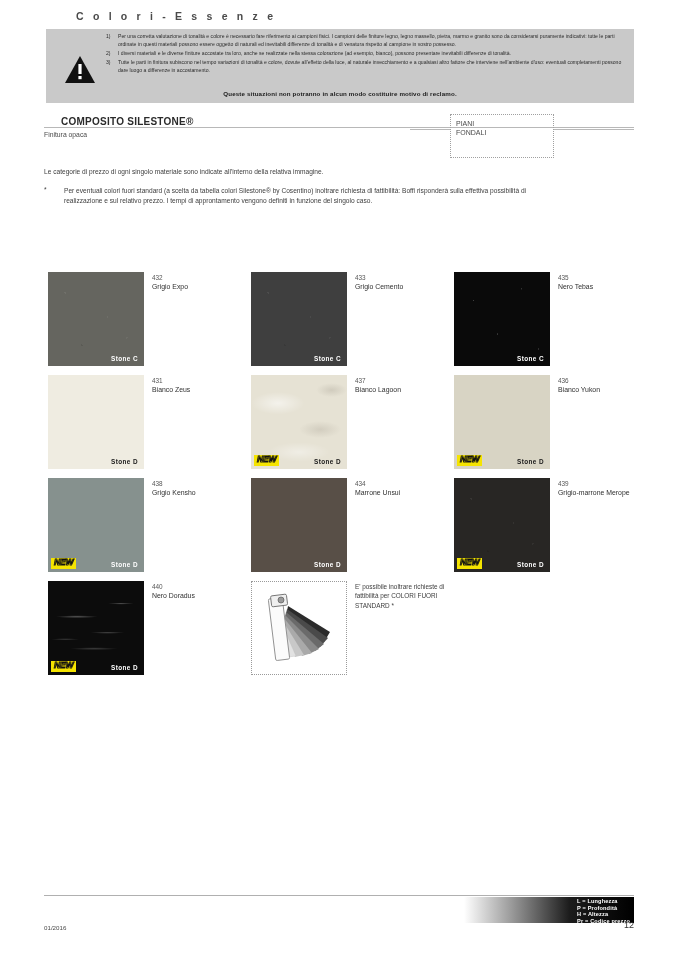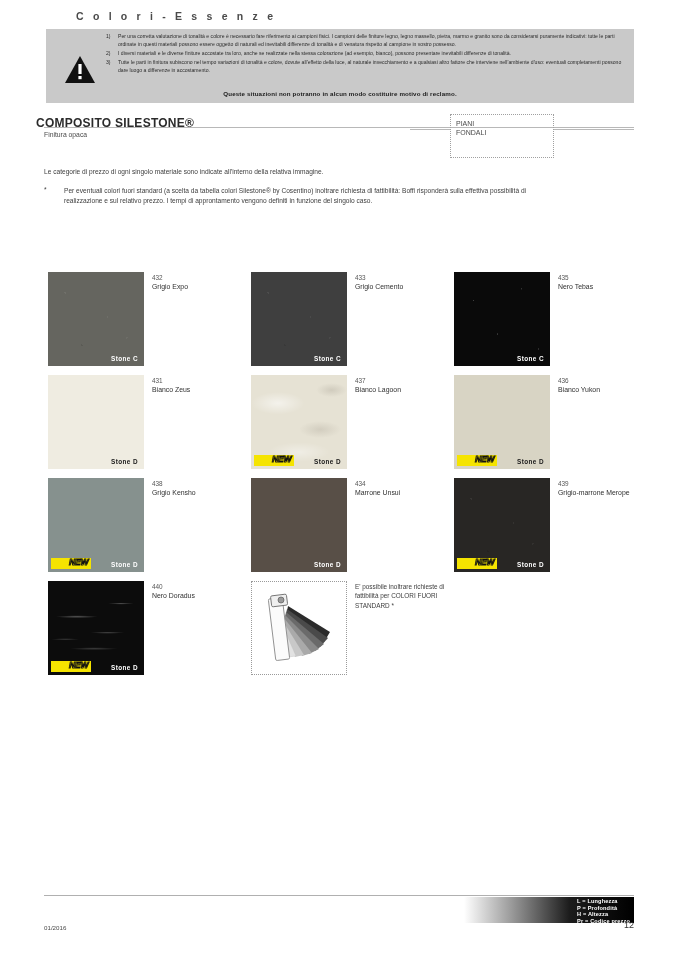--- a/index.html
+++ b/index.html
@@ -38,22 +38,22 @@
   .warn-text { flex:1; }
   .warning-footer {
     position:absolute; left:46px; top:90px; width:588px;
     text-align:center;
     font-size:6.2px; font-weight:bold; color:#1a1a1a;
     letter-spacing:0.15px;
   }
 
   
   .section-title {
-    position:absolute; left:36px; top:116px;
-    font-size:12px; font-weight:bold; color:#2b2b2b;
+    position:absolute; left:61px; top:116px;
+    font-size:10px; font-weight:bold; color:#2b2b2b;
     letter-spacing:0.25px;
   }
   .section-rule {
     position:absolute; left:44px; top:127px; width:590px;
     border-top:1px solid #b8b8b8;
   }
   .section-sub {
     position:absolute; left:44px; top:131px;
     font-size:6.8px; color:#4a4a4a;
   }
@@ -99,21 +99,21 @@
   .chip-inner { position:absolute; inset:0; }
   .chip-label {
     position:absolute; right:6px; bottom:4px;
     font-size:6.4px; font-weight:bold; letter-spacing:0.4px;
   }
   .chip-new {
     position:absolute; left:3px; bottom:3px;
     background:#f5e400;
     font-size:8.6px; font-weight:bold; font-style:italic;
     letter-spacing:-0.2px;
-    padding:0px 3px 1px 18px;
+    padding:0px 3px 1px 3px;
     color:#f5e400;
     -webkit-text-stroke:0.9px #111;
     line-height:1.15;
   }
   .chip-meta { position:absolute; left:104px; top:1px; width:98px; }
   .chip-code { font-size:6.4px; color:#555; line-height:1.45; }
   .chip-name { font-size:6.9px; color:#2f2f2f; line-height:1.45; }
 
   
   .fan-box {

